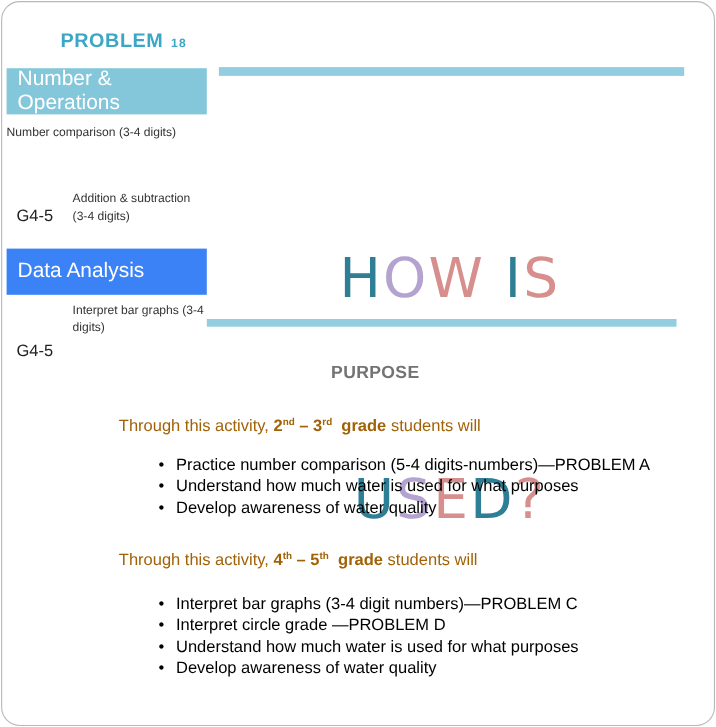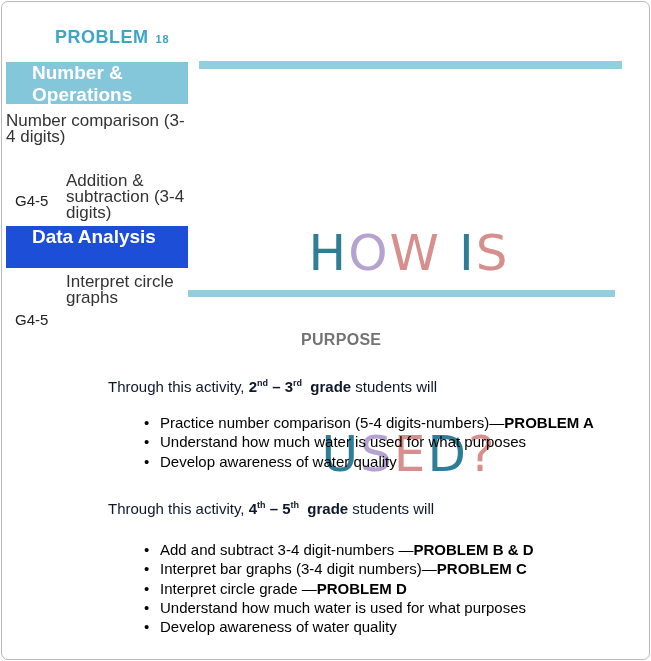--- a/index.html
+++ b/index.html
@@ -7,21 +7,21 @@
     width: 651px; height: 661px;
     background: #ffffff;
     font-family: "Liberation Sans", sans-serif;
     position: relative;
     color: #1a1a1a;
   }
   .page {
     position: absolute; left: 1px; top: 1px;
     width: 647px; height: 657px;
     border: 1px solid #b9b9b9;
-    border-radius: 7px;
+    border-radius: 17px;
     background: #ffffff;
     overflow: hidden;
   }
 
   
   .problem-header {
     position: absolute; left: 53px; top: 25px;
     color: #3BA6C6;
     font-weight: bold;
     font-size: 18px;
@@ -31,38 +31,38 @@
   .problem-header .num {
     font-size: 11px;
     margin-left: 7px;
     letter-spacing: 1px;
   }
 
   
   .sidebar { position: absolute; left: 4px; top: 0; width: 182px; }
   .side-header {
     position: absolute; left: 0; width: 182px; height: 42px;
-    display: flex; align-items: flex-start;
-    padding-left: 26px; box-sizing: border-box;
-    color: #ffffff; font-size: 19px; font-weight: bold;
+    display: flex; align-items: center;
+    padding-left: 10px; box-sizing: border-box;
+    color: #ffffff; font-size: 19px;
   }
   .side-header.blue   { top: 60px;  background: #85C7DA; }
-  .side-header.orange { top: 224px; background: #1d4ed8; }
+  .side-header.orange { top: 224px; background: #3b82f6; }
 
   .side-row { position: absolute; left: 0; width: 182px; display: flex; }
   .side-row.r1 { top: 107px; min-height: 58px; }
   .side-row.r2 { top: 167px; min-height: 55px; }
   .side-row.r3 { top: 268px; min-height: 98px; }
   .side-row .grade {
     width: 60px; padding-left: 9px; box-sizing: border-box;
     display: flex; align-items: center;
     font-size: 15px; color: #222222;
   }
   .side-row .desc {
-    flex: 1; font-size: 17px; line-height: 16px; color: #333333;
+    flex: 1; font-size: 11px; line-height: 16px; color: #333333;
     padding-top: 4px;
   }
   .side-row .desc p { margin: 0 0 11px 0; }
 
   
   .bar { position: absolute; background: #92CEDF; }
   .bar.top-bar    { left: 197px; top: 59px;  width: 423px; height: 8px; }
   .bar.bottom-bar { left: 186px; top: 288px; width: 427px; height: 7px; }
 
   .title-block {
@@ -79,41 +79,41 @@
   .L.salmon   { color: #D68F8D; }
 
   
   .purpose-heading {
     position: absolute; left: 299px; top: 329px;
     font-size: 16px; font-weight: bold; color: #737373;
     letter-spacing: 0.3px;
   }
   .intro {
     position: absolute; left: 106px;
-    font-size: 15px; color: #0f172a;
+    font-size: 15px; color: #a16207;
     white-space: pre-wrap;
   }
   .intro.p1 { top: 376px; }
   .intro.p2 { top: 498px; }
   .intro b { font-weight: bold; }
   .sup { font-size: 60%; vertical-align: super; letter-spacing: 0; }
 
   ul.bullets {
     position: absolute; left: 141px;
     margin: 0; padding: 0; list-style: none;
     font-size: 15px; line-height: 19.3px; color: #000;
   }
   ul.bullets.b1 { top: 411px; }
   ul.bullets.b2 { top: 538px; }
   ul.bullets li { position: relative; padding-left: 17px; }
   ul.bullets li::before {
     content: "\2022";
     position: absolute; left: 1px; top: 0;
   }
-  ul.bullets b { font-weight: bold; }
+  ul.bullets b { font-weight: normal; }
 </style>
 </head>
 <body>
 
 <div class="page">
 
   <div class="problem-header"><span>PROBLEM</span><span class="num">18</span></div>
 
   <div class="sidebar">
 
@@ -134,21 +134,21 @@
       </div>
     </div>
 
     <div class="side-header orange">
       <span>Data Analysis</span>
     </div>
 
     <div class="side-row r3">
       <div class="grade">G4-5</div>
       <div class="desc">
-        <p>Interpret circle graphs</p>
+        <p>Interpret  bar graphs (3-4 digits)</p>
       </div>
     </div>
 
   </div>
 
   <div class="bar top-bar"></div>
   <div class="bar bottom-bar"></div>
 
   <div class="title-block">
     <div class="title-line"><span class="L teal">H</span><span class="L lavender">O</span><span class="L salmon">W</span><span class="L"> </span><span class="L teal">I</span><span class="L salmon">S</span></div>
@@ -161,20 +161,19 @@
 
   <ul class="bullets b1">
     <li><span>Practice number comparison (5-4 digits-numbers)—</span><b>PROBLEM A</b></li>
     <li><span>Understand how much water is used for what purposes</span><b></b></li>
     <li><span>Develop awareness of water quality</span><b></b></li>
   </ul>
 
   <div class="intro p2"><span>Through this activity, </span><b><span>4</span><span class="sup">th</span><span> – </span><span>5</span><span class="sup">th</span><span>  grade</span></b><span> students will</span></div>
 
   <ul class="bullets b2">
-    <li><span>Add and subtract 3-4 digit-numbers —</span><b>PROBLEM B &amp; D</b></li>
     <li><span>Interpret bar graphs (3-4 digit numbers)—</span><b>PROBLEM C</b></li>
     <li><span>Interpret circle grade —</span><b>PROBLEM D</b></li>
     <li><span>Understand how much water is used for what purposes</span><b></b></li>
     <li><span>Develop awareness of water quality</span><b></b></li>
   </ul>
 
 </div>
 
 </body></html>

